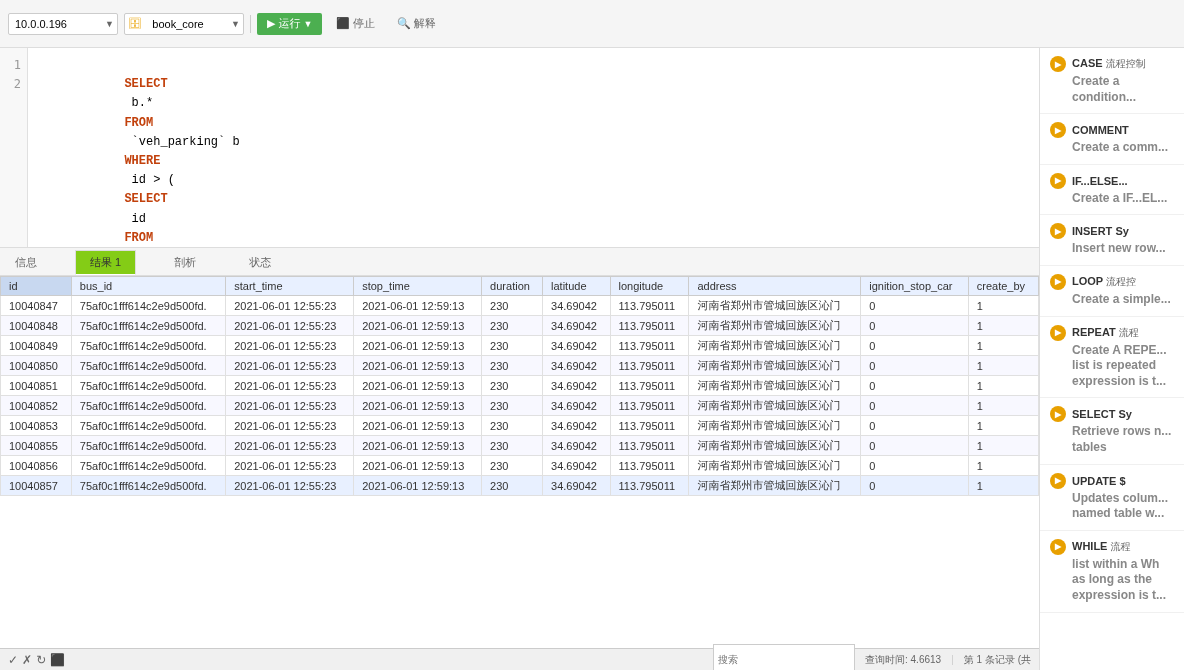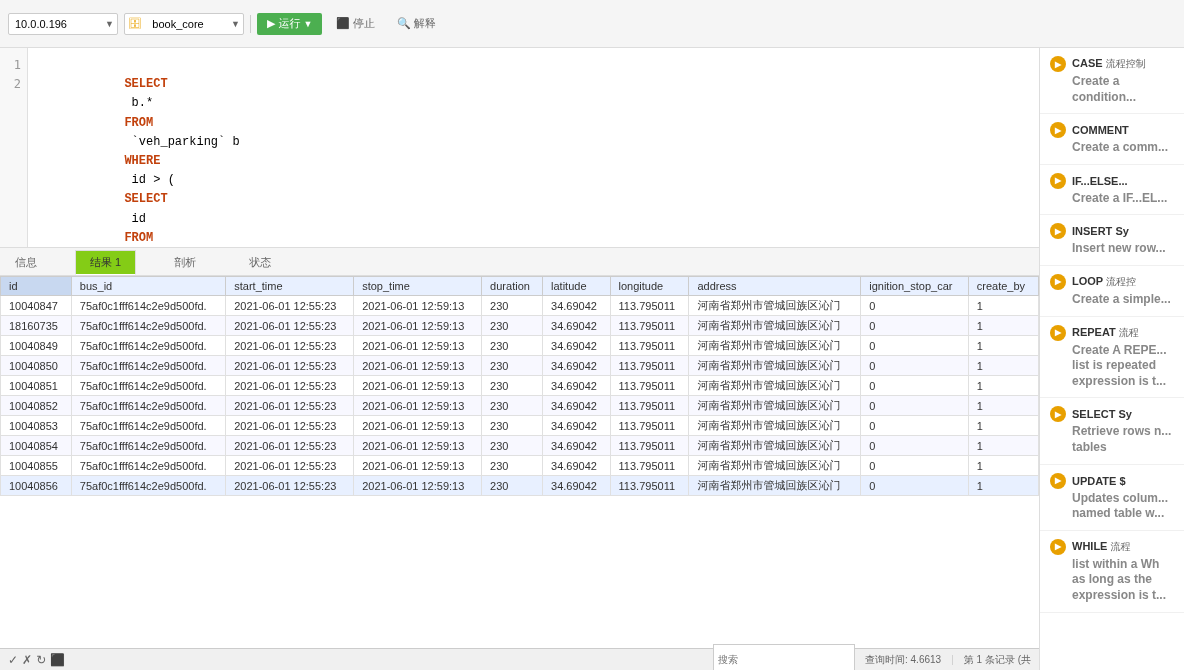--- a/index.html
+++ b/index.html
@@ -217,21 +217,21 @@
               <td>2021-06-01 12:55:23</td>
               <td>2021-06-01 12:59:13</td>
               <td>230</td>
               <td>34.69042</td>
               <td>113.795011</td>
               <td>河南省郑州市管城回族区沁门</td>
               <td>0</td>
               <td>1</td>
             </tr>
             <tr>
-              <td>18160735</td>
+              <td>10040848</td>
               <td>75af0c1fff614c2e9d500fd.</td>
               <td>2021-06-01 12:55:23</td>
               <td>2021-06-01 12:59:13</td>
               <td>230</td>
               <td>34.69042</td>
               <td>113.795011</td>
               <td>河南省郑州市管城回族区沁门</td>
               <td>0</td>
               <td>1</td>
             </tr>
@@ -289,45 +289,45 @@
               <td>2021-06-01 12:55:23</td>
               <td>2021-06-01 12:59:13</td>
               <td>230</td>
               <td>34.69042</td>
               <td>113.795011</td>
               <td>河南省郑州市管城回族区沁门</td>
               <td>0</td>
               <td>1</td>
             </tr>
             <tr>
-              <td>10040854</td>
-              <td>75af0c1fff614c2e9d500fd.</td>
-              <td>2021-06-01 12:55:23</td>
-              <td>2021-06-01 12:59:13</td>
-              <td>230</td>
-              <td>34.69042</td>
-              <td>113.795011</td>
-              <td>河南省郑州市管城回族区沁门</td>
-              <td>0</td>
-              <td>1</td>
-            </tr>
-            <tr>
               <td>10040855</td>
               <td>75af0c1fff614c2e9d500fd.</td>
               <td>2021-06-01 12:55:23</td>
               <td>2021-06-01 12:59:13</td>
               <td>230</td>
               <td>34.69042</td>
               <td>113.795011</td>
               <td>河南省郑州市管城回族区沁门</td>
               <td>0</td>
               <td>1</td>
             </tr>
             <tr>
               <td>10040856</td>
+              <td>75af0c1fff614c2e9d500fd.</td>
+              <td>2021-06-01 12:55:23</td>
+              <td>2021-06-01 12:59:13</td>
+              <td>230</td>
+              <td>34.69042</td>
+              <td>113.795011</td>
+              <td>河南省郑州市管城回族区沁门</td>
+              <td>0</td>
+              <td>1</td>
+            </tr>
+            <tr>
+              <td>10040857</td>
               <td>75af0c1fff614c2e9d500fd.</td>
               <td>2021-06-01 12:55:23</td>
               <td>2021-06-01 12:59:13</td>
               <td>230</td>
               <td>34.69042</td>
               <td>113.795011</td>
               <td>河南省郑州市管城回族区沁门</td>
               <td>0</td>
               <td>1</td>
             </tr>

